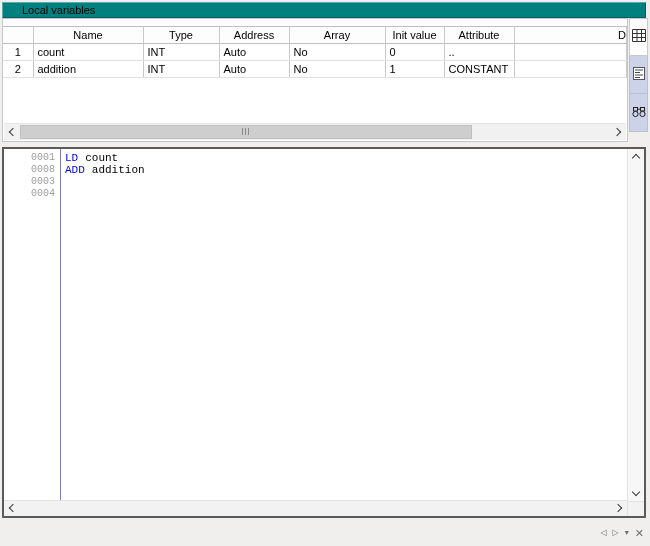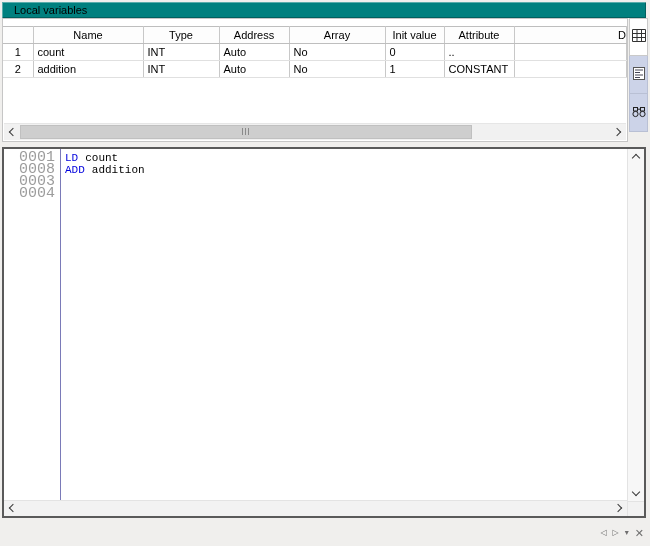--- a/index.html
+++ b/index.html
@@ -7,21 +7,21 @@
     position:relative; width:650px; height:546px;
     background:#f0efed;
     font-family:"Liberation Sans", sans-serif;
     overflow:hidden;
     -webkit-font-smoothing:antialiased;
   }
   
   .titlebar{
     position:absolute; left:2px; top:2px; width:644px; height:16px;
     background:#00807f; color:#000;
-    font-size:11px; line-height:16px; padding-left:12px; box-sizing:border-box;
+    font-size:11px; line-height:16px; padding-left:20px; box-sizing:border-box;
     box-shadow:inset 1px 1px 0 rgba(255,255,255,.35), inset -1px -1px 0 rgba(0,0,0,.25);
   }
   
   .varpanel{
     position:absolute; left:2px; top:18px; width:626px; height:124px;
     background:#ffffff; border:1px solid #c6c6c6; box-sizing:border-box;
   }
   table.vartable{
     border-collapse:collapse; table-layout:fixed; width:624px;
     margin-top:7px; font-size:11px; color:#000;
@@ -75,21 +75,21 @@
   .tool:first-child{ border-top:1px solid #b9c0d4; }
   .tool.active{ background:#ffffff; border-color:#c9c9c9; }
   
   .editor{
     position:absolute; left:2px; top:147px; width:644px; height:371px;
     background:#ffffff; border:2px solid #5a5a5a; box-sizing:border-box;
   }
   .gutter{
     position:absolute; left:0; top:0; bottom:15px; width:56px;
     border-right:1px solid #7a7ab8; background:#fff;
-    font-family:"Liberation Mono", monospace; font-size:15px; line-height:12px;
+    font-family:"Liberation Mono", monospace; font-size:10px; line-height:12px;
     color:#9c9c9c; text-align:right; padding-top:3px; box-sizing:content-box;
   }
   .gutter .ln{ padding-right:5px; height:12px; }
   .code{
     position:absolute; left:57px; top:0; right:17px; bottom:15px;
     font-family:"Liberation Mono", monospace; font-size:11px; line-height:12px;
     padding:3px 0 0 4px; color:#000; background:#fff; overflow:hidden;
   }
   .codeline{ height:12px; white-space:pre; }
   .kw{ color:#0000dd; }

